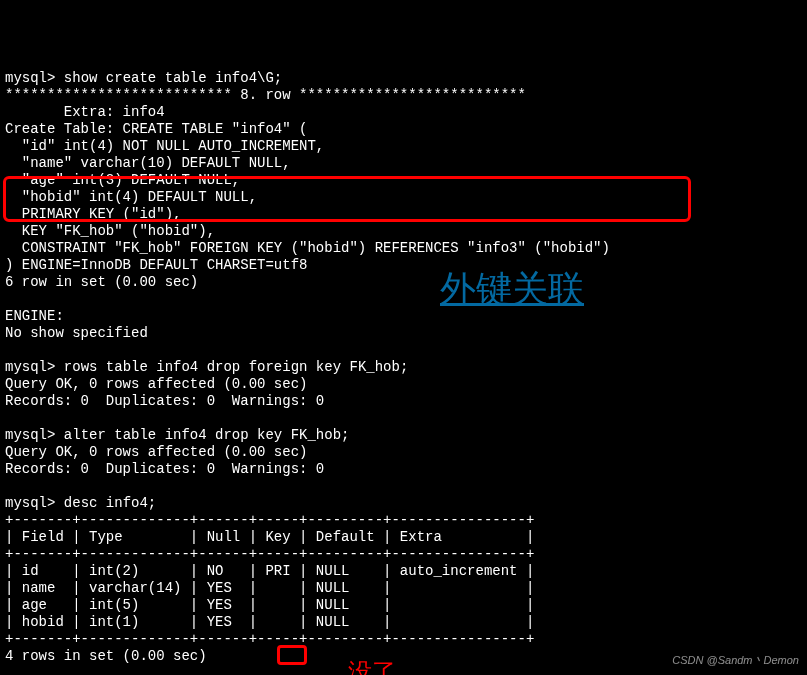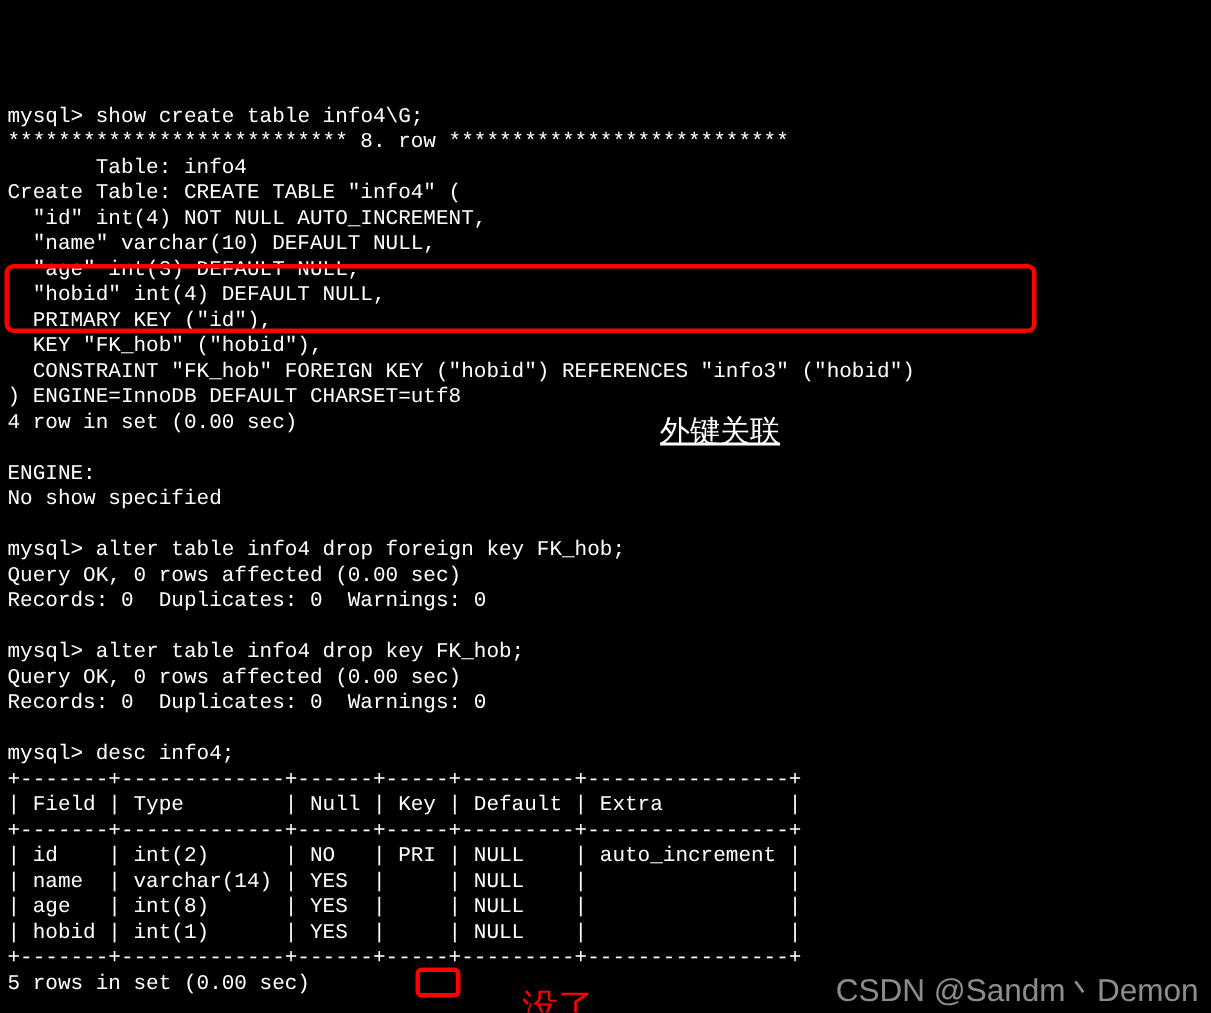--- a/index.html
+++ b/index.html
@@ -33,87 +33,88 @@
       width: 24px;
       height: 14px;
       border: 3px solid #ff0000;
       border-radius: 4px;
       pointer-events: none;
     }
     .annotation-1 {
       position: absolute;
       left: 440px;
       top: 280px;
-      color: #ffffff;
+      color: #0369a1;
       font-family: "Microsoft YaHei", sans-serif;
-      font-size: 20px;
+      font-size: 36px;
       font-weight: 500;
       white-space: nowrap;
       text-decoration: underline;
     }
     .annotation-2 {
       position: absolute;
       left: 348px;
       top: 663px;
       color: #ff0000;
       font-family: "Microsoft YaHei", sans-serif;
       font-size: 24px;
       font-weight: 500;
       white-space: nowrap;
     }
     .watermark {
       position: absolute;
       right: 8px;
       bottom: 6px;
       color: rgba(255,255,255,0.55);
       font-family: "Microsoft YaHei", Arial, sans-serif;
-      font-size: 21px;
+      font-size: 11px;
       white-space: nowrap;
+      font-style: italic;
     }
   </style>
 </head>
 <body>
 
 
 
 <div><span>mysql&gt;</span> <span>show create table info4\G;</span>
 <span>*************************** 8. row ***************************</span>
-<span>       Table: info4</span>
+<span>       Extra: info4</span>
 <span>Create Table: CREATE TABLE "info4" (</span>
 <span>  "id" int(4) NOT NULL AUTO_INCREMENT,</span>
 <span>  "name" varchar(10) DEFAULT NULL,</span>
 <span>  "age" int(3) DEFAULT NULL,</span>
 <span>  "hobid" int(4) DEFAULT NULL,</span>
 <span>  PRIMARY KEY ("id"),</span>
 <span>  KEY "FK_hob" ("hobid"),</span>
 <span>  CONSTRAINT "FK_hob" FOREIGN KEY ("hobid") REFERENCES "info3" ("hobid")</span>
 <span>) ENGINE=InnoDB DEFAULT CHARSET=utf8</span>
-<span>4 row in set (0.00 sec)</span>
+<span>6 row in set (0.00 sec)</span>
 
 <span>ENGINE:</span>
 <span>No show specified</span>
 
-<span>mysql&gt;</span> <span>alter table info4 drop foreign key FK_hob;</span>
+<span>mysql&gt;</span> <span>rows table info4 drop foreign key FK_hob;</span>
 <span>Query OK, 0 rows affected (0.00 sec)</span>
 <span>Records: 0  Duplicates: 0  Warnings: 0</span>
 
 <span>mysql&gt;</span> <span>alter table info4 drop key FK_hob;</span>
 <span>Query OK, 0 rows affected (0.00 sec)</span>
 <span>Records: 0  Duplicates: 0  Warnings: 0</span>
 
 <span>mysql&gt;</span> <span>desc info4;</span>
 <span>+-------+-------------+------+-----+---------+----------------+</span>
 <span>| Field | Type        | Null | Key | Default | Extra          |</span>
 <span>+-------+-------------+------+-----+---------+----------------+</span>
 <span>| id    | int(2)      | NO   | PRI | NULL    | auto_increment |</span>
 <span>| name  | varchar(14) | YES  |     | NULL    |                |</span>
-<span>| age   | int(8)      | YES  |     | NULL    |                |</span>
+<span>| age   | int(5)      | YES  |     | NULL    |                |</span>
 <span>| hobid | int(1)      | YES  |     | NULL    |                |</span>
 <span>+-------+-------------+------+-----+---------+----------------+</span>
-<span>5 rows in set (0.00 sec)</span></div>
+<span>4 rows in set (0.00 sec)</span></div>
 
 <div class="highlight-box-1"></div>
 <div class="highlight-box-2"></div>
 <div class="annotation-1">外键关联</div>
 <div class="annotation-2">没了</div>
 <div class="watermark">CSDN @Sandm丶Demon</div>
 
 
 
 

